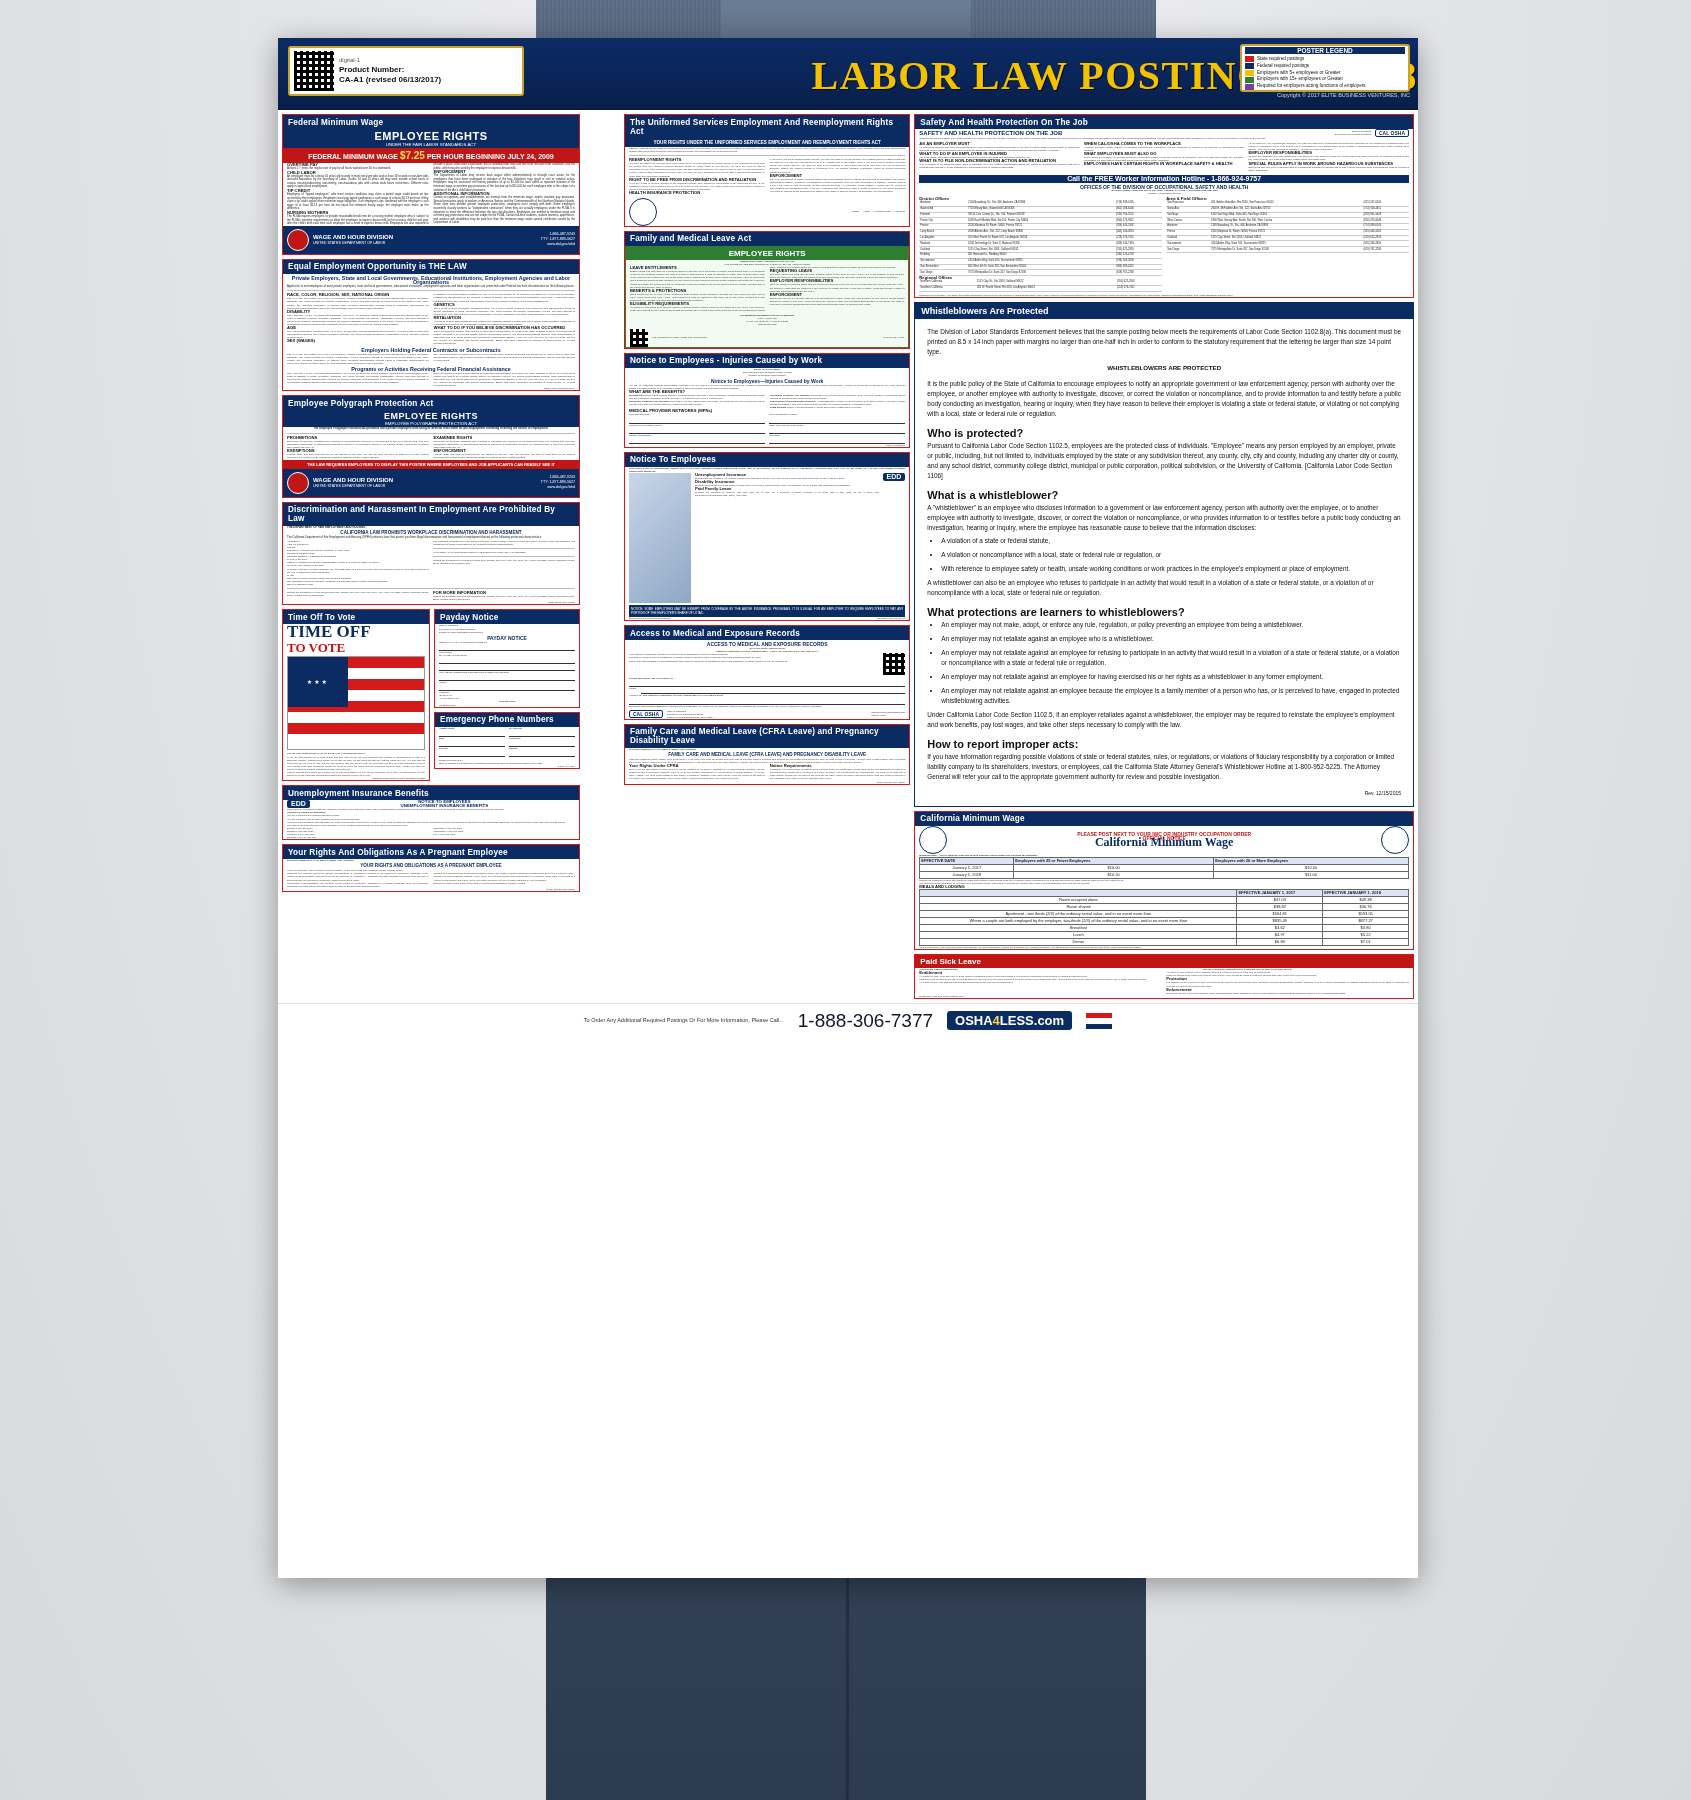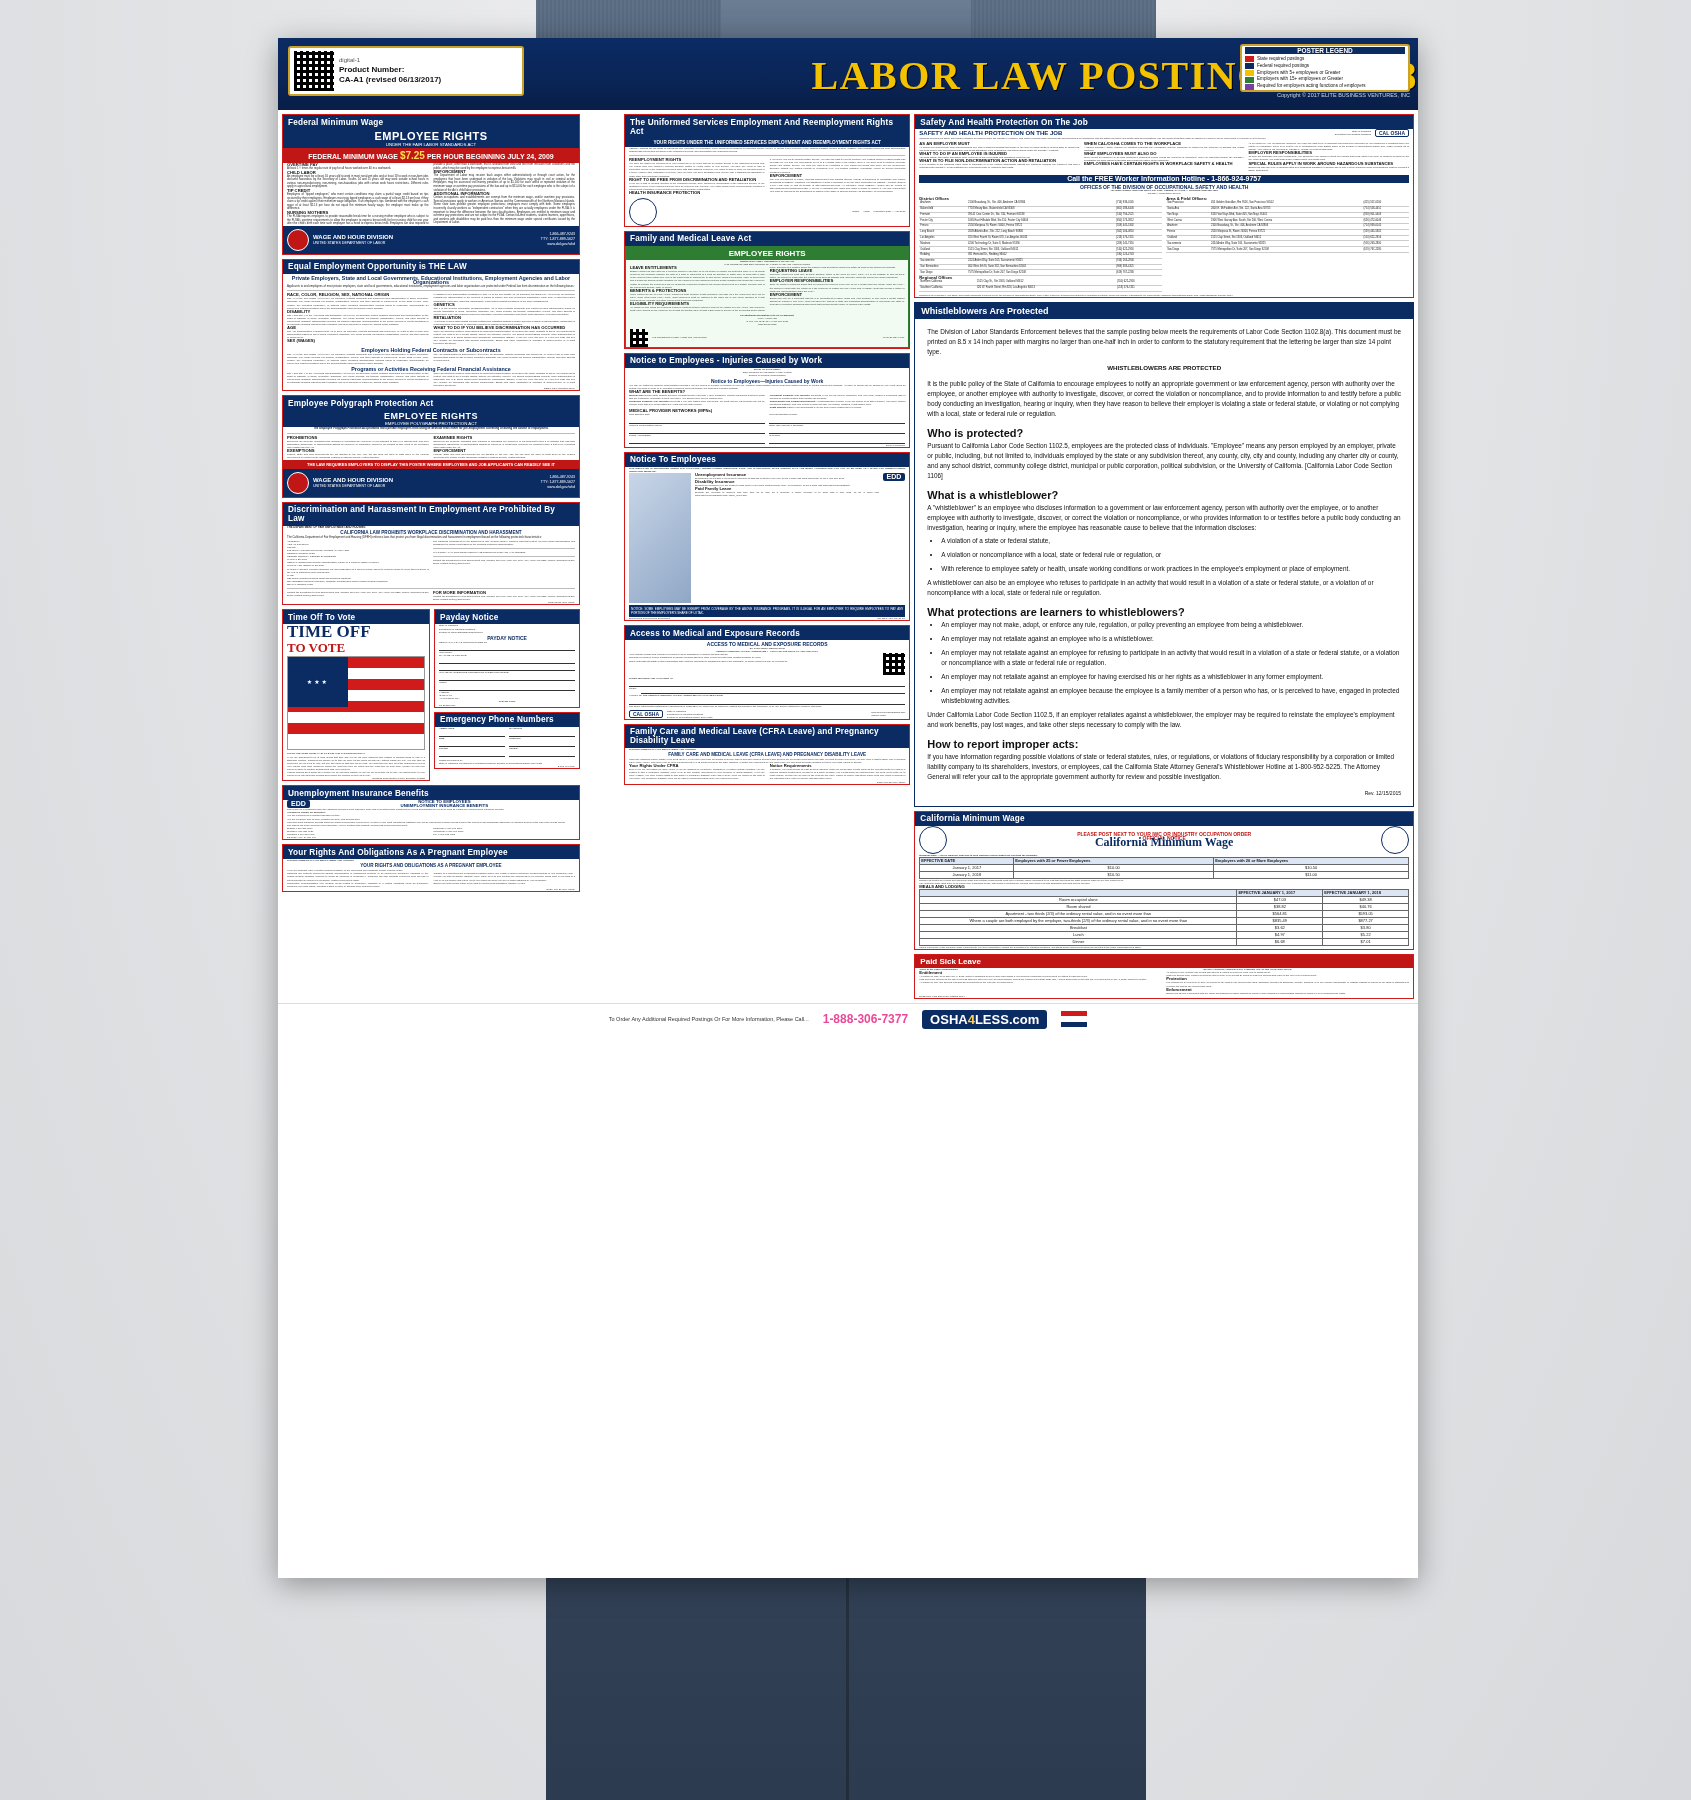--- a/index.html
+++ b/index.html
@@ -179,21 +179,21 @@
   .camin-hdr{text-align:center;font-weight:bold;font-size:5px;color:#c01616;}
   .camin-title{text-align:center;font-family:"Liberation Serif",serif;font-size:12px;font-weight:bold;color:#0b2b63;}
   .camin-tbl{width:100%;border-collapse:collapse;font-size:4px;}
   .camin-tbl th{background:#dbe5f3;border:.5px solid #666;padding:1px;font-size:4px;}
   .camin-tbl td{border:.5px solid #666;padding:1px;text-align:center;}
   .psick-hdr{background:#c01616;color:#fff;font-weight:bold;font-size:8px;padding:2px 5px;}
   .footer{
     display:flex;align-items:center;justify-content:center;gap:14px;
     padding:6px;border-top:1px solid #ddd;background:#fff;
   }
-  .footer .phone{color:#ec4899;font-weight:bold;font-size:12px;}
+  .footer .phone{color:#0f172a;font-weight:normal;font-size:19px;}
   .footer .brand{
     background:#0b2b63;color:#fff;font-weight:bold;font-size:13px;padding:2px 8px;border-radius:3px;
   }
   .footer .brand b{color:#ffd24d;}
   .footer .note{font-size:5.5px;text-align:right;color:#333;line-height:7px;}
   .img-ph{background:linear-gradient(135deg,#c9d6e8,#8fa7c6);}
   .edd-logo{background:#0b2b63;color:#fff;font-weight:bold;font-size:7px;padding:2px 4px;border-radius:2px;}
   .flexrow{display:flex;gap:4px;align-items:flex-start;}
   .col-2txt{column-count:2;column-gap:5px;}
   .col-3txt{column-count:3;column-gap:4px;}

